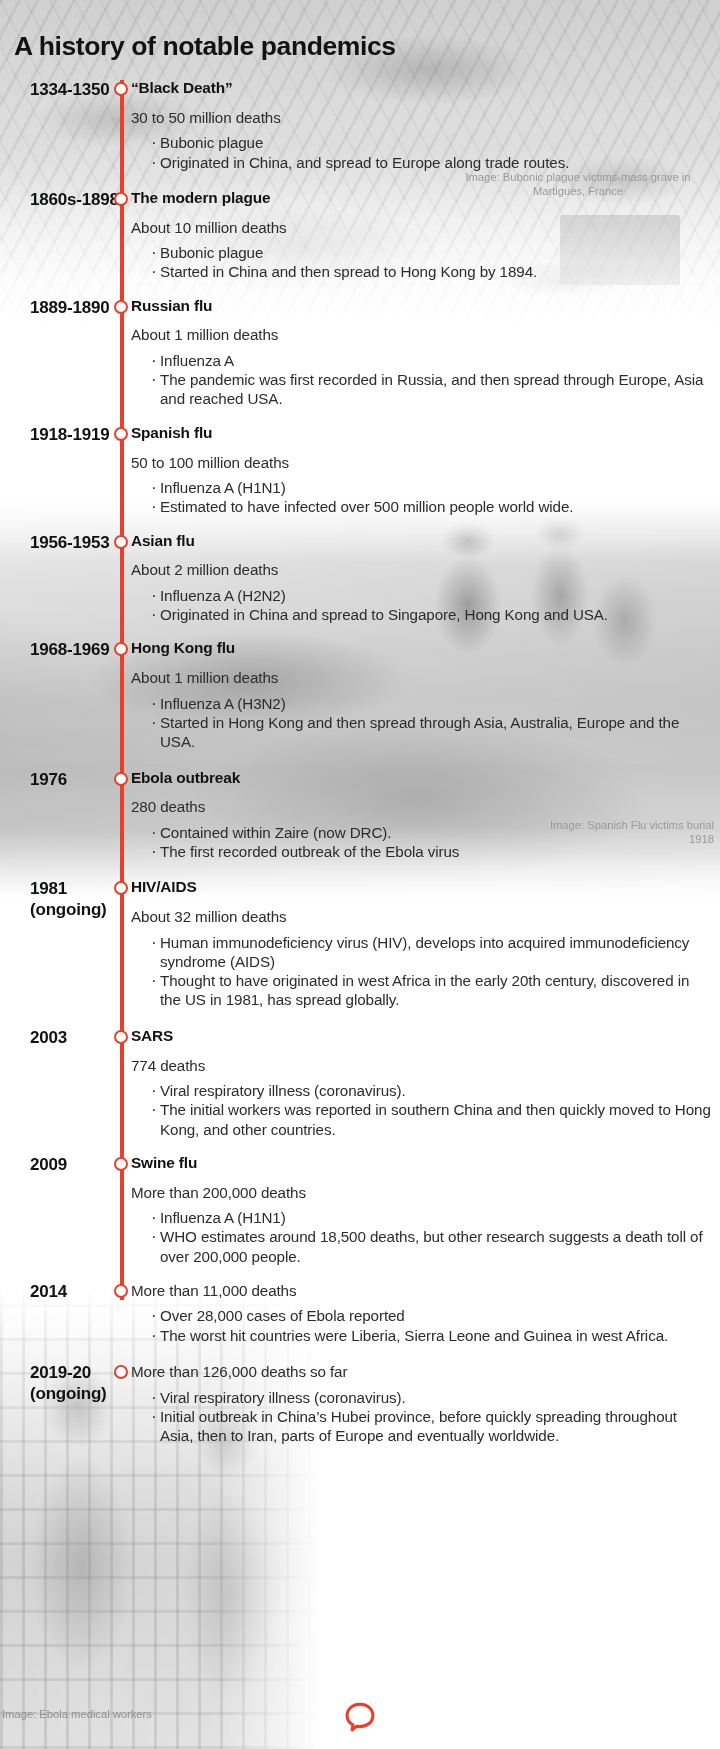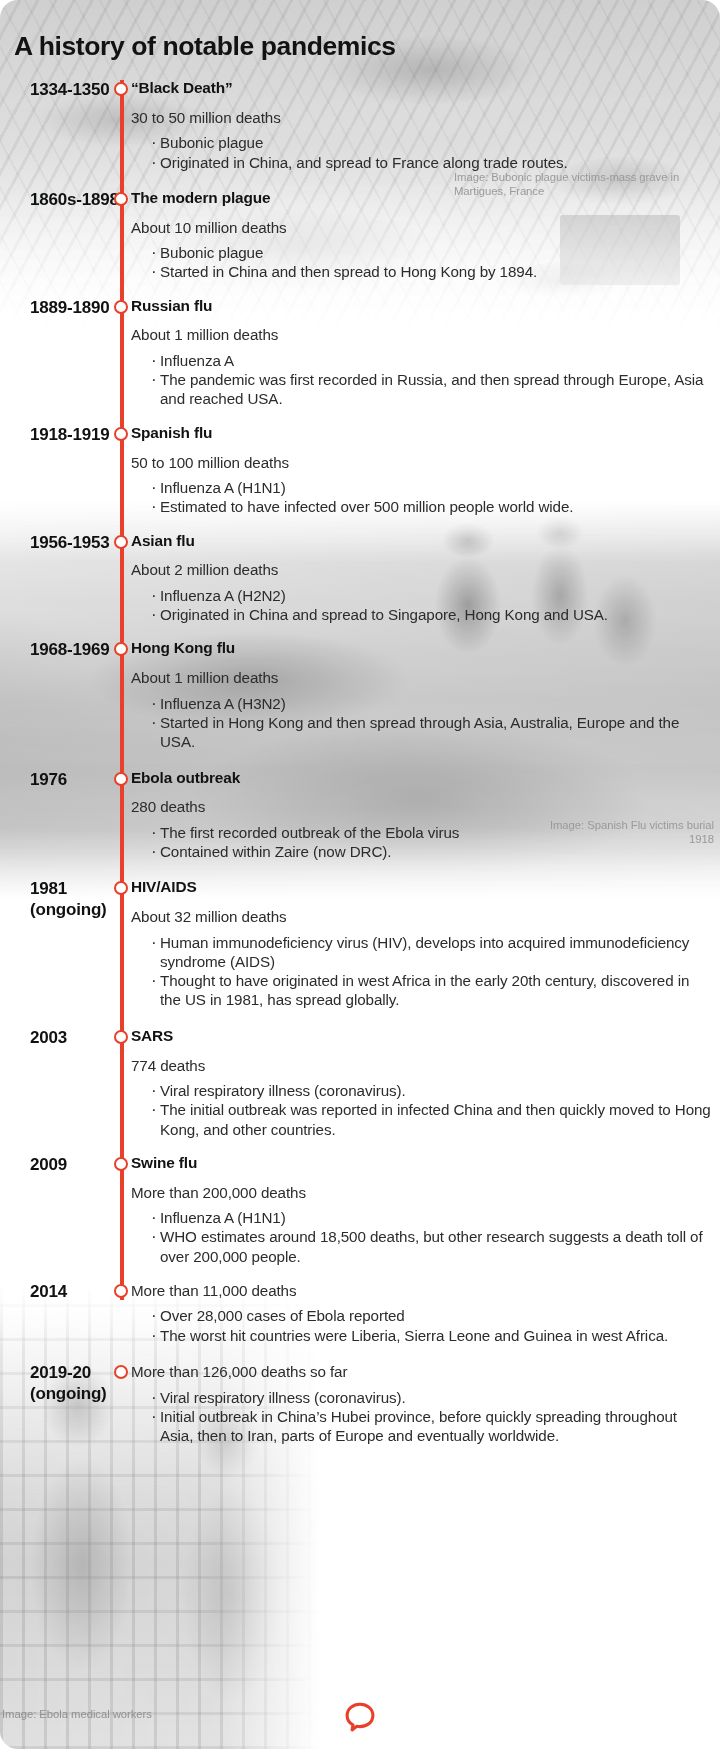--- a/index.html
+++ b/index.html
@@ -12,21 +12,20 @@
     -webkit-font-smoothing: antialiased;
   }
 
   .infographic {
     position: relative;
     width: 720px;
     height: 1749px;
     overflow: hidden;
     background: #ffffff;
     box-sizing: border-box;
-    border-radius: 18px;
   }
 
   
   .bg-layer {
     position: absolute;
     left: 0;
     top: 0;
     width: 720px;
     height: 1749px;
     pointer-events: none;
@@ -219,23 +218,23 @@
     position: absolute;
     z-index: 2;
     font-size: 11.3px;
     color: #9a9a9c;
     line-height: 1.26;
     letter-spacing: -.05px;
     pointer-events: none;
   }
   .credit-plague {
     top: 170px;
-    right: 6px;
+    right: 12px;
     width: 260px;
-    text-align: left;
+    text-align: center;
   }
   .credit-spanish {
     top: 818px;
     right: 6px;
     width: 190px;
     text-align: right;
   }
   .credit-ebola {
     bottom: 28px;
     left: 2px;
@@ -280,21 +279,21 @@
 
     <div class="events" id="events-container">
         <div class="event sp-md">
           <div class="year" style="white-space: pre-line;">1334-1350</div>
           <span class="marker"></span>
           <div class="body">
             <div class="ev-title">“Black Death”</div>
             <div class="ev-deaths">30 to 50 million deaths</div>
             <ul class="bullets">
               <li>Bubonic plague</li>
-              <li>Originated in China, and spread to France along trade routes.</li>
+              <li>Originated in China, and spread to Europe along trade routes.</li>
             </ul>
           </div>
         </div>
         <div class="event sp-lg">
           <div class="year" style="white-space: pre-line;">1860s-1898</div>
           <span class="marker"></span>
           <div class="body">
             <div class="ev-title">The modern plague</div>
             <div class="ev-deaths">About 10 million deaths</div>
             <ul class="bullets">
@@ -351,22 +350,22 @@
             </ul>
           </div>
         </div>
         <div class="event sp-lg">
           <div class="year" style="white-space: pre-line;">1976</div>
           <span class="marker"></span>
           <div class="body">
             <div class="ev-title">Ebola outbreak</div>
             <div class="ev-deaths">280 deaths</div>
             <ul class="bullets">
+              <li>Contained within Zaire (now DRC).</li>
               <li>The first recorded outbreak of the Ebola virus</li>
-              <li>Contained within Zaire (now DRC).</li>
             </ul>
           </div>
         </div>
         <div class="event sp-lg">
           <div class="year" style="white-space: pre-line;">1981
 (ongoing)</div>
           <span class="marker"></span>
           <div class="body">
             <div class="ev-title">HIV/AIDS</div>
             <div class="ev-deaths">About 32 million deaths</div>
@@ -377,21 +376,21 @@
           </div>
         </div>
         <div class="event sp-lg">
           <div class="year" style="white-space: pre-line;">2003</div>
           <span class="marker"></span>
           <div class="body">
             <div class="ev-title">SARS</div>
             <div class="ev-deaths">774 deaths</div>
             <ul class="bullets">
               <li>Viral respiratory illness (coronavirus).</li>
-              <li>The initial outbreak was reported in infected China and then quickly moved to Hong Kong, and other countries.</li>
+              <li>The initial workers was reported in southern China and then quickly moved to Hong Kong, and other countries.</li>
             </ul>
           </div>
         </div>
         <div class="event sp-md">
           <div class="year" style="white-space: pre-line;">2009</div>
           <span class="marker"></span>
           <div class="body">
             <div class="ev-title">Swine flu</div>
             <div class="ev-deaths">More than 200,000 deaths</div>
             <ul class="bullets">

